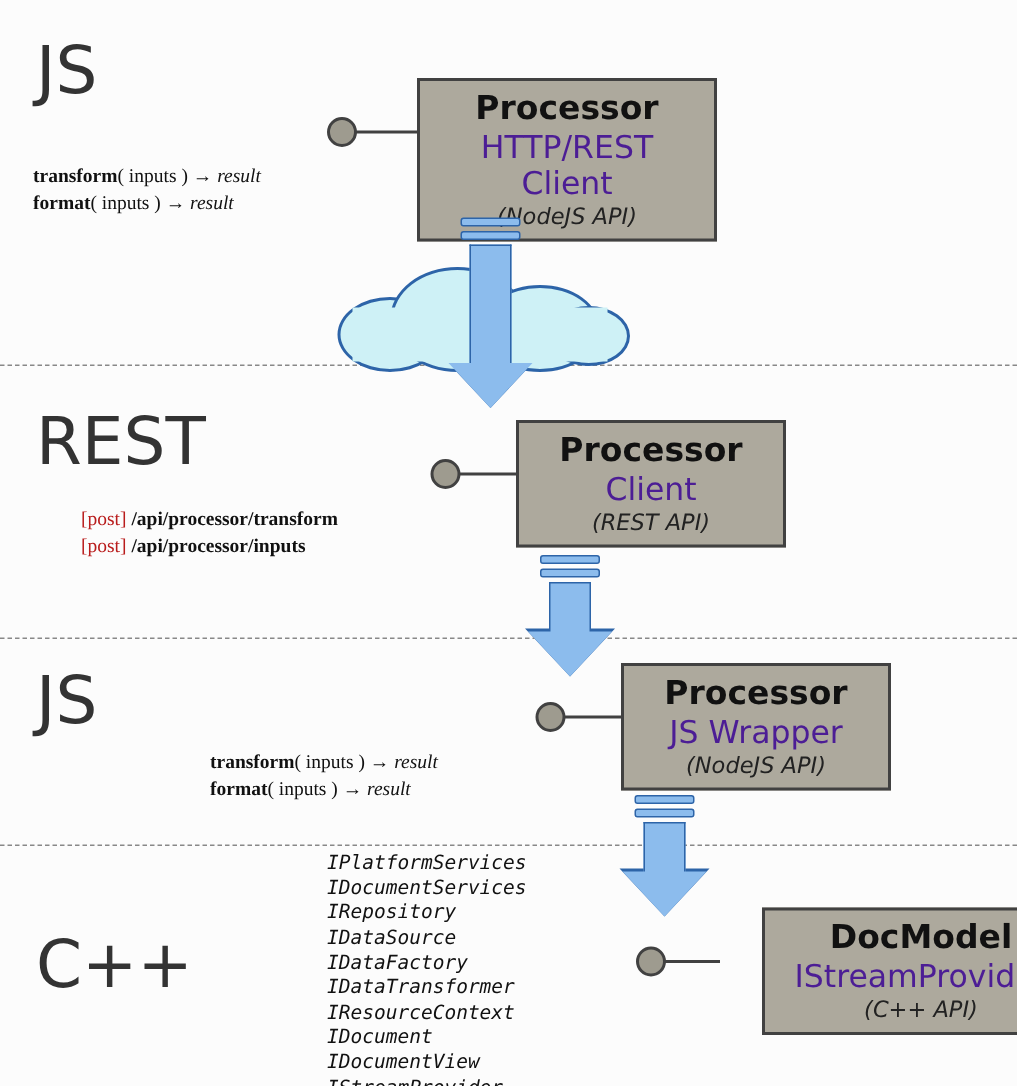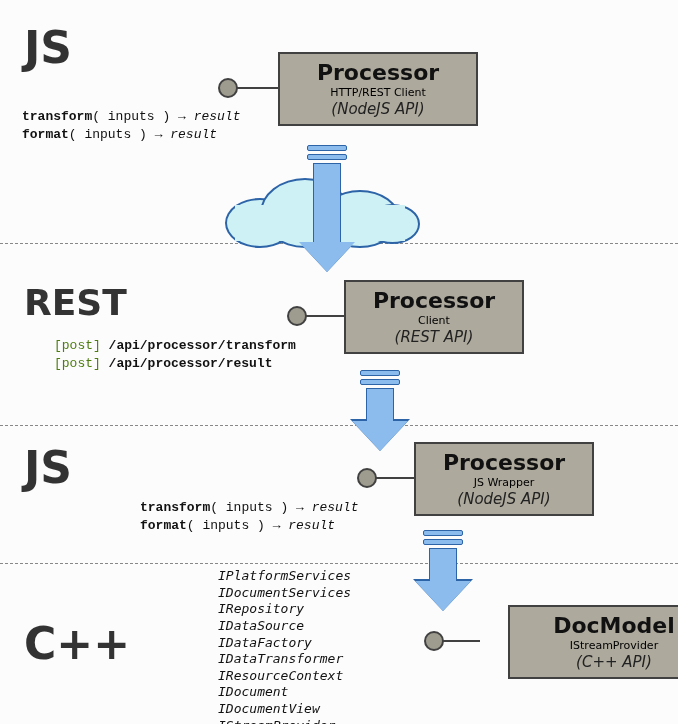--- a/index.html
+++ b/index.html
@@ -6,57 +6,57 @@
   body {
     width: 678px;
     height: 724px;
     background: #fcfcfc;
     font-family: "DejaVu Sans", "Liberation Sans", Arial, sans-serif;
     position: relative;
     overflow: hidden;
   }
   .layer-label {
     position: absolute;
-    font-weight: 700;
+    font-weight: 400;
     font-size: 44px;
     color: #333333;
   }
   .box {
     position: absolute;
     background: #ada99d;
     border: 2px solid #414141;
     text-align: center;
     padding: 6px 10px;
   }
   .box .title { font-weight: 700; font-size: 22px; color: #111; }
-  .box .sub   { font-size: 11px; color: #000000; margin-top: 1px; }
+  .box .sub   { font-size: 21px; color: #4c1d95; margin-top: 1px; }
   .box .api   { font-style: italic; font-size: 15px; color: #222; margin-top: 1px; }
   .dot {
     position: absolute;
     width: 20px; height: 20px;
     border-radius: 50%;
     background: #9e9b8f;
     border: 2px solid #414141;
   }
   .connector {
     position: absolute;
     height: 2px;
     background: #414141;
   }
   .mono-block {
     position: absolute;
-    font-family: Liberation Mono, monospace;
+    font-family: Liberation Serif, serif;
     font-size: 13px;
     line-height: 1.35;
     color: #111;
     white-space: pre;
   }
   .mono-block .bold { font-weight: 700; }
   .mono-block .ital { font-style: italic; }
-  .mono-block .gray { color: #4d7c0f; }
+  .mono-block .gray { color: #b91c1c; }
   .dash-line {
     position: absolute;
     left: 0; width: 678px;
     border-top: 1px dashed #888;
   }
   
   .cloud {
     position: absolute;
     left: 225px; top: 170px;
     width: 200px; height: 100px;
@@ -136,32 +136,32 @@
   <div style="position:absolute; left:10px; top:35px; width:170px; height:36px; background:#cef1f6;"></div>
 </div>
 
 <div class="arrow-wrap" style="left:292px; top:145px">
   <div class="arrow-bar"></div>
   <div class="arrow-bar"></div>
   <div class="arrow-stem" style="height:80px"></div>
   <div class="arrow-head"></div>
 </div>
 
-<div class="layer-label" style="left:24px; top:282px; font-size:36px">REST</div>
+<div class="layer-label" style="left:24px; top:269px; font-size:44px">REST</div>
 
 <div class="box" style="left:344px; top:280px; width:180px">
   <div class="title">Processor</div>
   <div class="sub">Client</div>
   <div class="api">(REST API)</div>
 </div>
 <div class="connector" style="left:305px; top:315px; width:39px"></div>
 <div class="dot" style="left:287px; top:306px"></div>
 
 <div class="mono-block" style="left:54px; top:337px"><span class="gray">[post] </span><span class="bold">/api/processor/transform</span>
-<span class="gray">[post] </span><span class="bold">/api/processor/result</span></div>
+<span class="gray">[post] </span><span class="bold">/api/processor/inputs</span></div>
 
 <div class="arrow-wrap" style="left:345px; top:370px">
   <div class="arrow-bar"></div>
   <div class="arrow-bar"></div>
   <div class="arrow-stem"></div>
   <div class="arrow-head"></div>
 </div>
 
 <div class="layer-label" style="left:24px; top:442px">JS</div>
 

